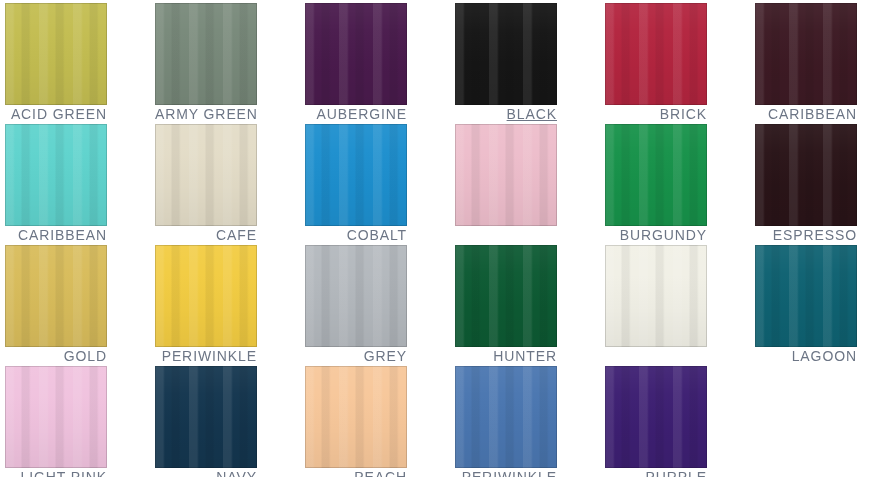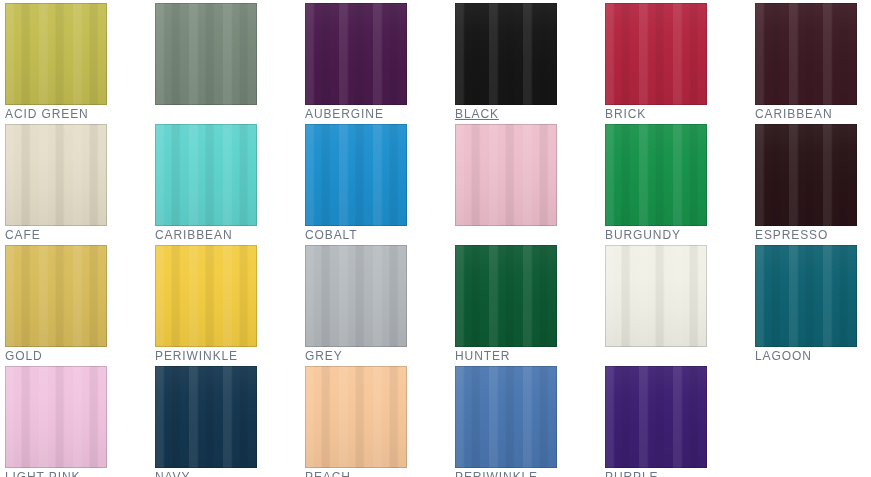--- a/index.html
+++ b/index.html
@@ -80,22 +80,22 @@
   .swatch-chip .edge {
     position: absolute;
     inset: 0;
     box-shadow: inset 0 0 0 1px rgba(0,0,0,0.14);
     pointer-events: none;
   }
 
   .swatch-label {
     display: block;
     width: 102px;
-    text-align: left;
-    font-size: 12px;
+    text-align: right;
+    font-size: 14px;
     line-height: 19px;
     letter-spacing: 0.9px;
     color: #6c7585;
     white-space: nowrap;
     font-family: "Liberation Sans", sans-serif;
   }
 </style>
 </head>
 <body>
 
@@ -107,20 +107,21 @@
         <div class="edge"></div>
       </div>
       <span class="swatch-label" style="color: rgb(108, 117, 133);">ACID GREEN</span>
     </div>
     <div class="swatch-cell">
       <div class="swatch-chip" style="background-color: rgb(120, 137, 122);">
         <div class="stripes"></div>
         <div class="sheen"></div>
         <div class="edge"></div>
       </div>
+      <span class="swatch-label" style="color: rgb(108, 117, 133);">ARMY GREEN</span>
     </div>
     <div class="swatch-cell">
       <div class="swatch-chip" style="background-color: rgb(74, 27, 77);">
         <div class="stripes"></div>
         <div class="sheen"></div>
         <div class="edge"></div>
       </div>
       <span class="swatch-label" style="color: rgb(108, 117, 133);">AUBERGINE</span>
     </div>
     <div class="swatch-cell">
@@ -141,36 +142,36 @@
     </div>
     <div class="swatch-cell">
       <div class="swatch-chip" style="background-color: rgb(61, 26, 36);">
         <div class="stripes"></div>
         <div class="sheen"></div>
         <div class="edge"></div>
       </div>
       <span class="swatch-label" style="color: rgb(108, 117, 133);">CARIBBEAN</span>
     </div>
     <div class="swatch-cell">
+      <div class="swatch-chip" style="background-color: rgb(95, 211, 205);">
+        <div class="stripes"></div>
+        <div class="sheen"></div>
+        <div class="edge"></div>
+      </div>
+      <span class="swatch-label" style="color: rgb(108, 117, 133);">CARIBBEAN</span>
+    </div>
+    <div class="swatch-cell">
       <div class="swatch-chip" style="background-color: rgb(227, 220, 199);">
         <div class="stripes"></div>
         <div class="sheen"></div>
         <div class="edge"></div>
       </div>
       <span class="swatch-label" style="color: rgb(108, 117, 133);">CAFE</span>
     </div>
     <div class="swatch-cell">
-      <div class="swatch-chip" style="background-color: rgb(95, 211, 205);">
-        <div class="stripes"></div>
-        <div class="sheen"></div>
-        <div class="edge"></div>
-      </div>
-      <span class="swatch-label" style="color: rgb(108, 117, 133);">CARIBBEAN</span>
-    </div>
-    <div class="swatch-cell">
       <div class="swatch-chip" style="background-color: rgb(29, 143, 206);">
         <div class="stripes"></div>
         <div class="sheen"></div>
         <div class="edge"></div>
       </div>
       <span class="swatch-label" style="color: rgb(108, 117, 133);">COBALT</span>
     </div>
     <div class="swatch-cell">
       <div class="swatch-chip" style="background-color: rgb(237, 189, 203);">
         <div class="stripes"></div>

